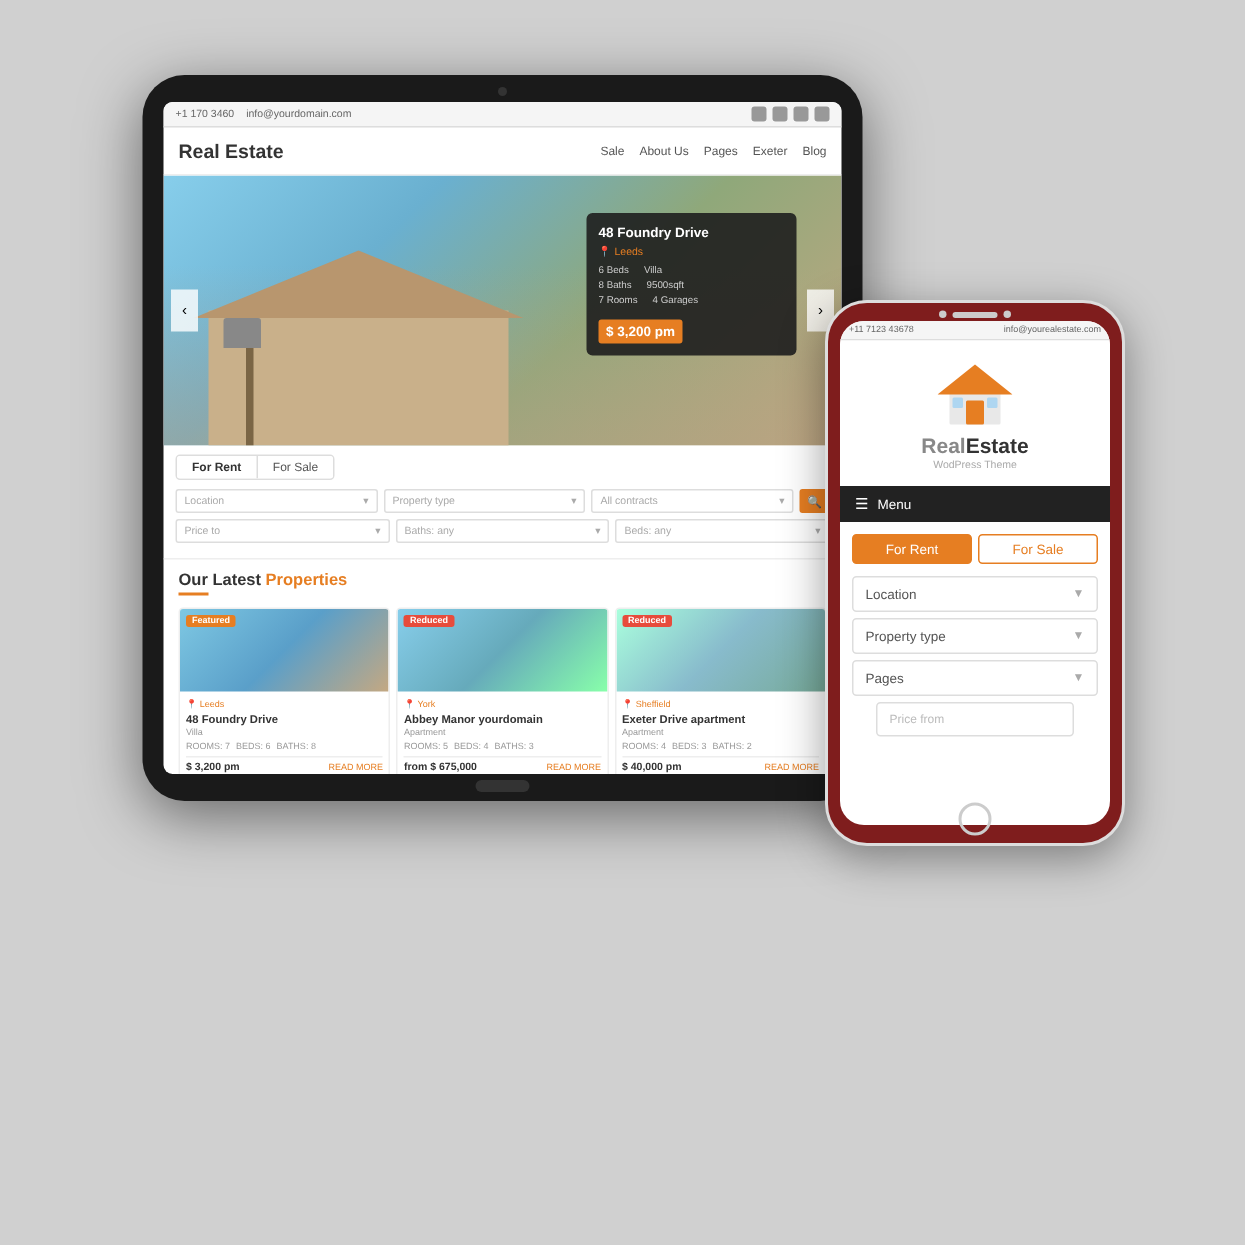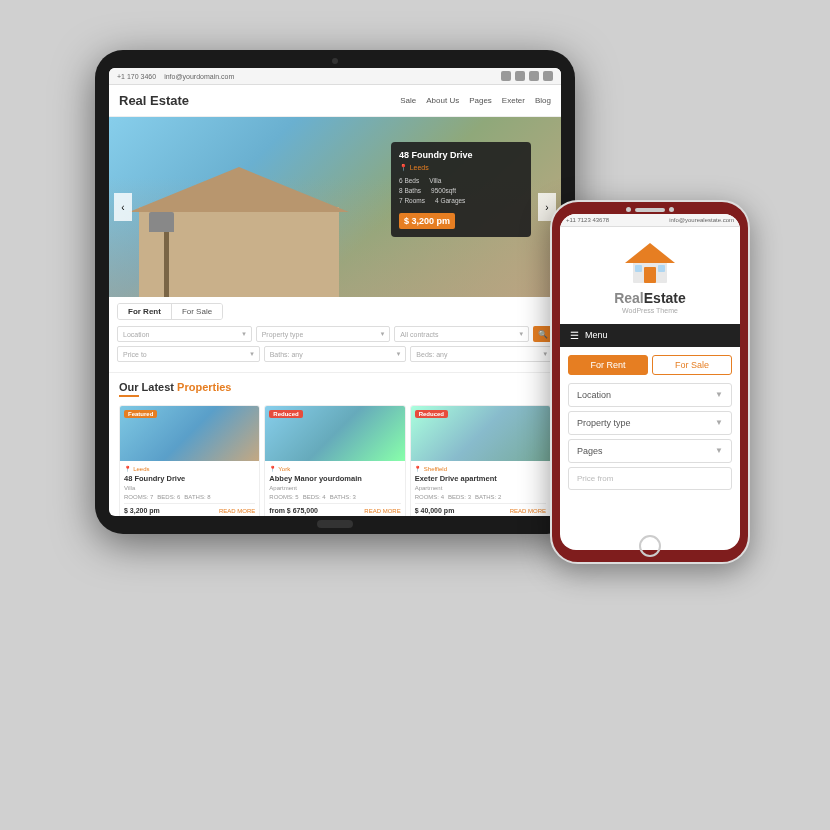--- a/index.html
+++ b/index.html
@@ -454,21 +454,21 @@
       align-items: center;
       justify-content: space-between;
       background: #fff;
     }
     .phone-dropdown .arrow {
       color: #aaa;
       font-size: 8px;
     }
 
     .phone-price-field {
-      margin: 4px 8px;
+      margin: 4px 24px;
       border: 1px solid #ddd;
       border-radius: 3px;
       padding: 6px 8px;
       font-size: 8px;
       color: #bbb;
       background: #fff;
     }
   </style>
 </head>
 <body>

